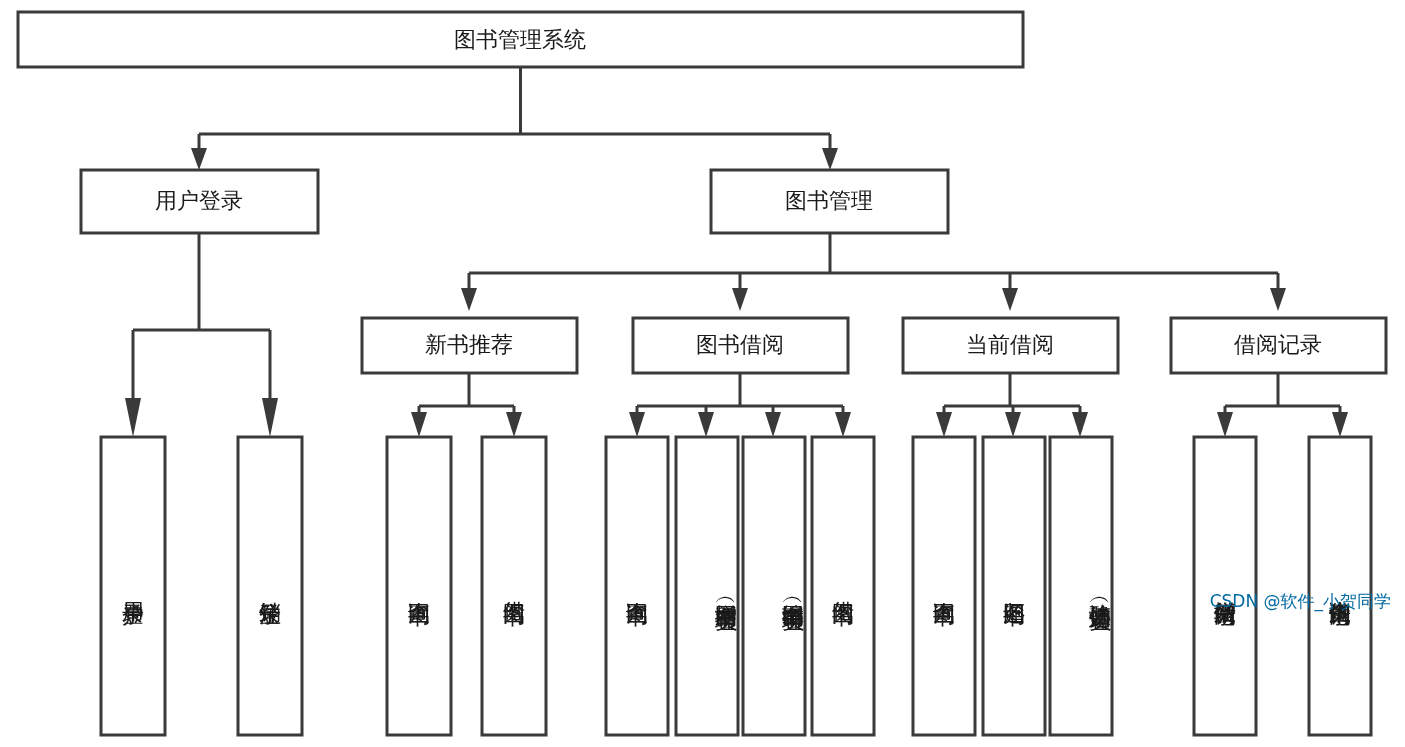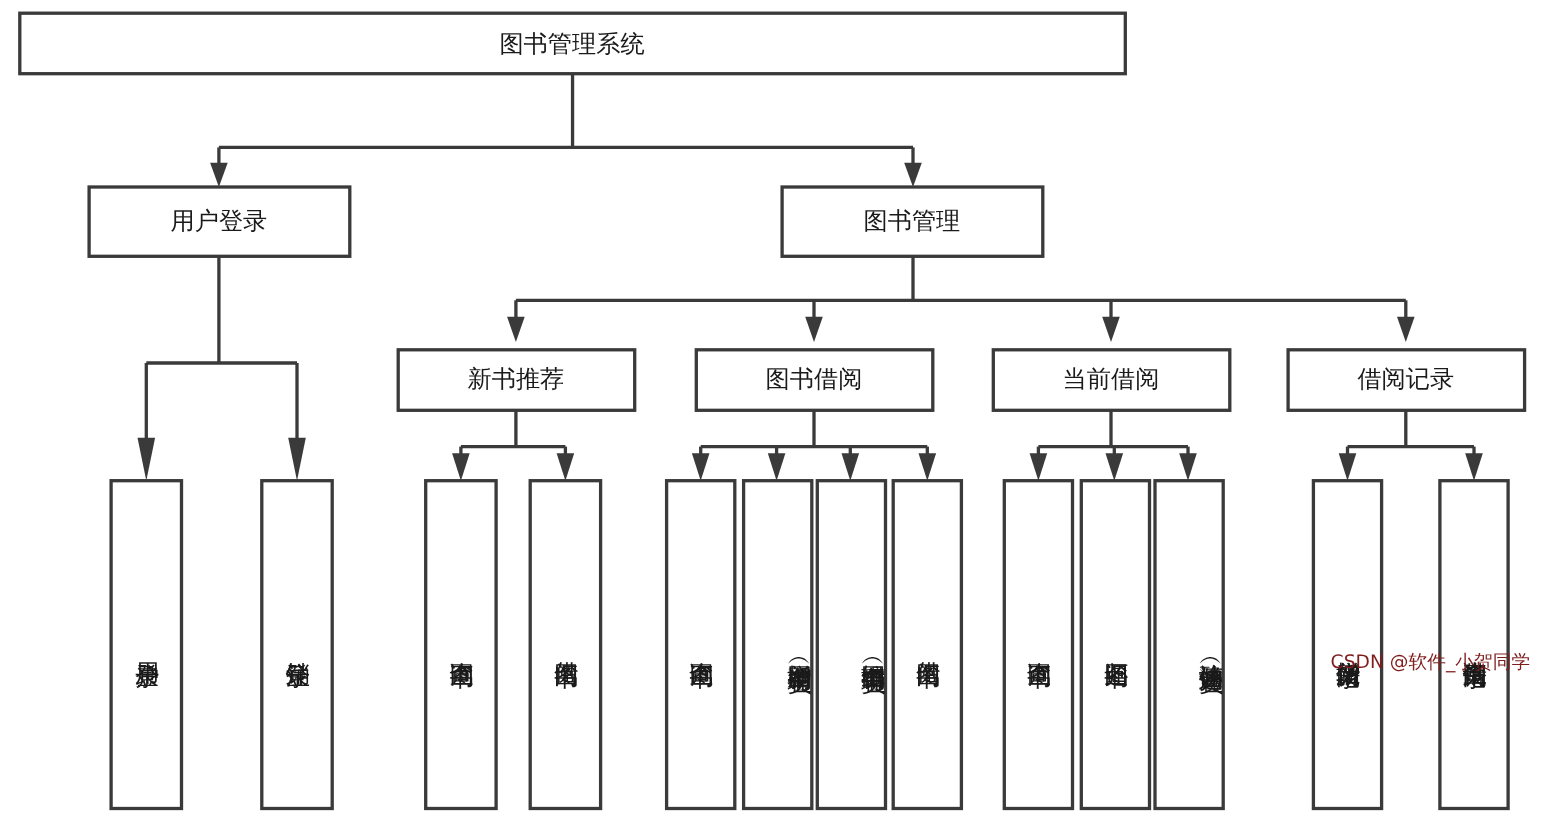--- a/index.html
+++ b/index.html
@@ -62,21 +62,21 @@
     justify-content: center;
     white-space: nowrap;
     pointer-events: none;
   }
   .watermark {
     position: absolute;
     right: 14px;
     bottom: 6px;
     font-family: "DejaVu Sans", "Liberation Sans", sans-serif;
     font-size: 17px;
-    color: #7f1d1d;
+    color: #0369a1;
     white-space: nowrap;
   }
 </style>
 </head>
 <body>
 
 <div id="diagram-root">
 
   <svg class="diagram-canvas" viewBox="0 0 1405 747" xmlns="http://www.w3.org/2000/svg">
 

